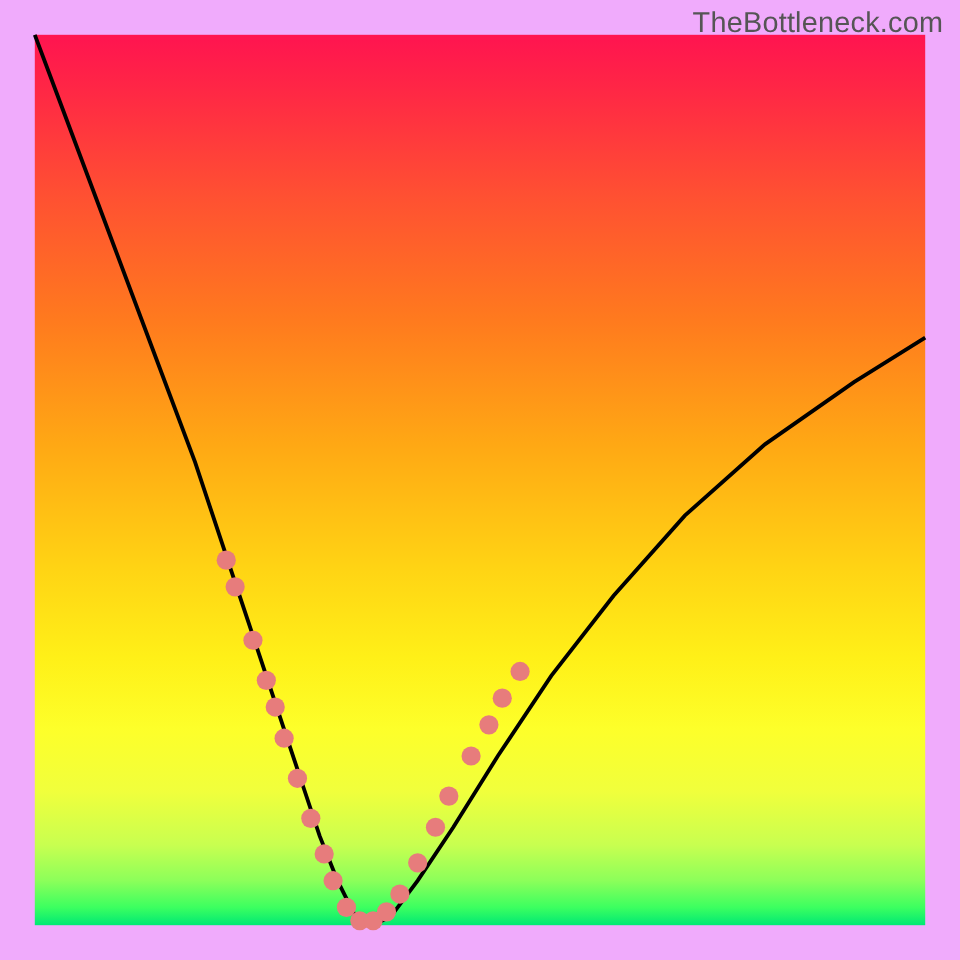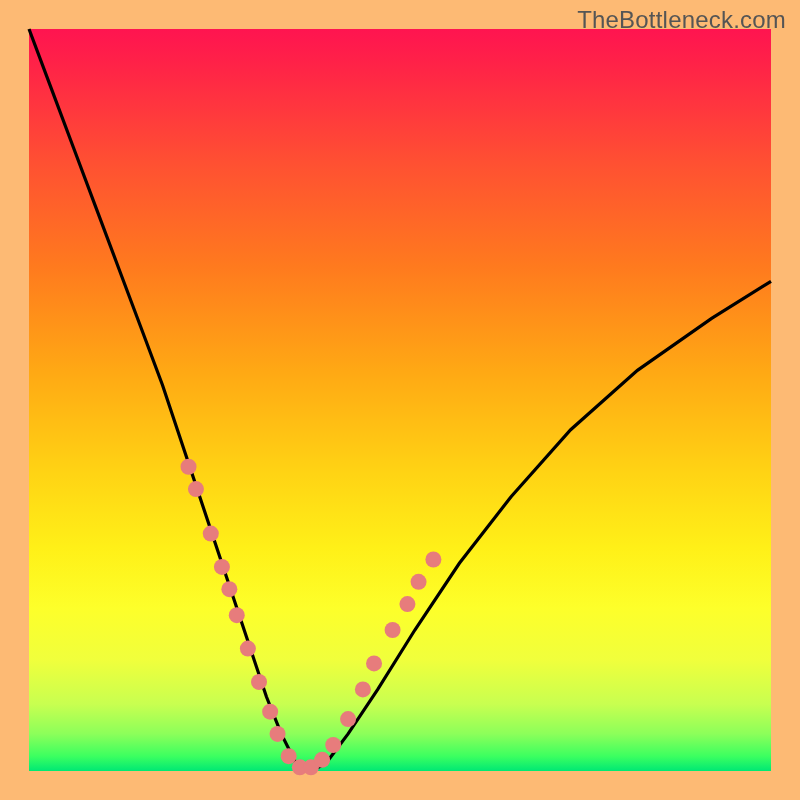--- a/index.html
+++ b/index.html
@@ -7,21 +7,21 @@
     padding: 0;
     width: 800px;
     height: 800px;
     overflow: hidden;
     font-family: Arial, sans-serif;
   }
   .chart-container {
     position: relative;
     width: 800px;
     height: 800px;
-    background: #fdba74;
+    background: #f0abfc;
   }
   .plot-area {
     position: absolute;
     left: 29px;
     top: 29px;
     width: 742px;
     height: 742px;
     background: linear-gradient(to bottom,
       #ff1450 0%,
       #ff2347 5%,

